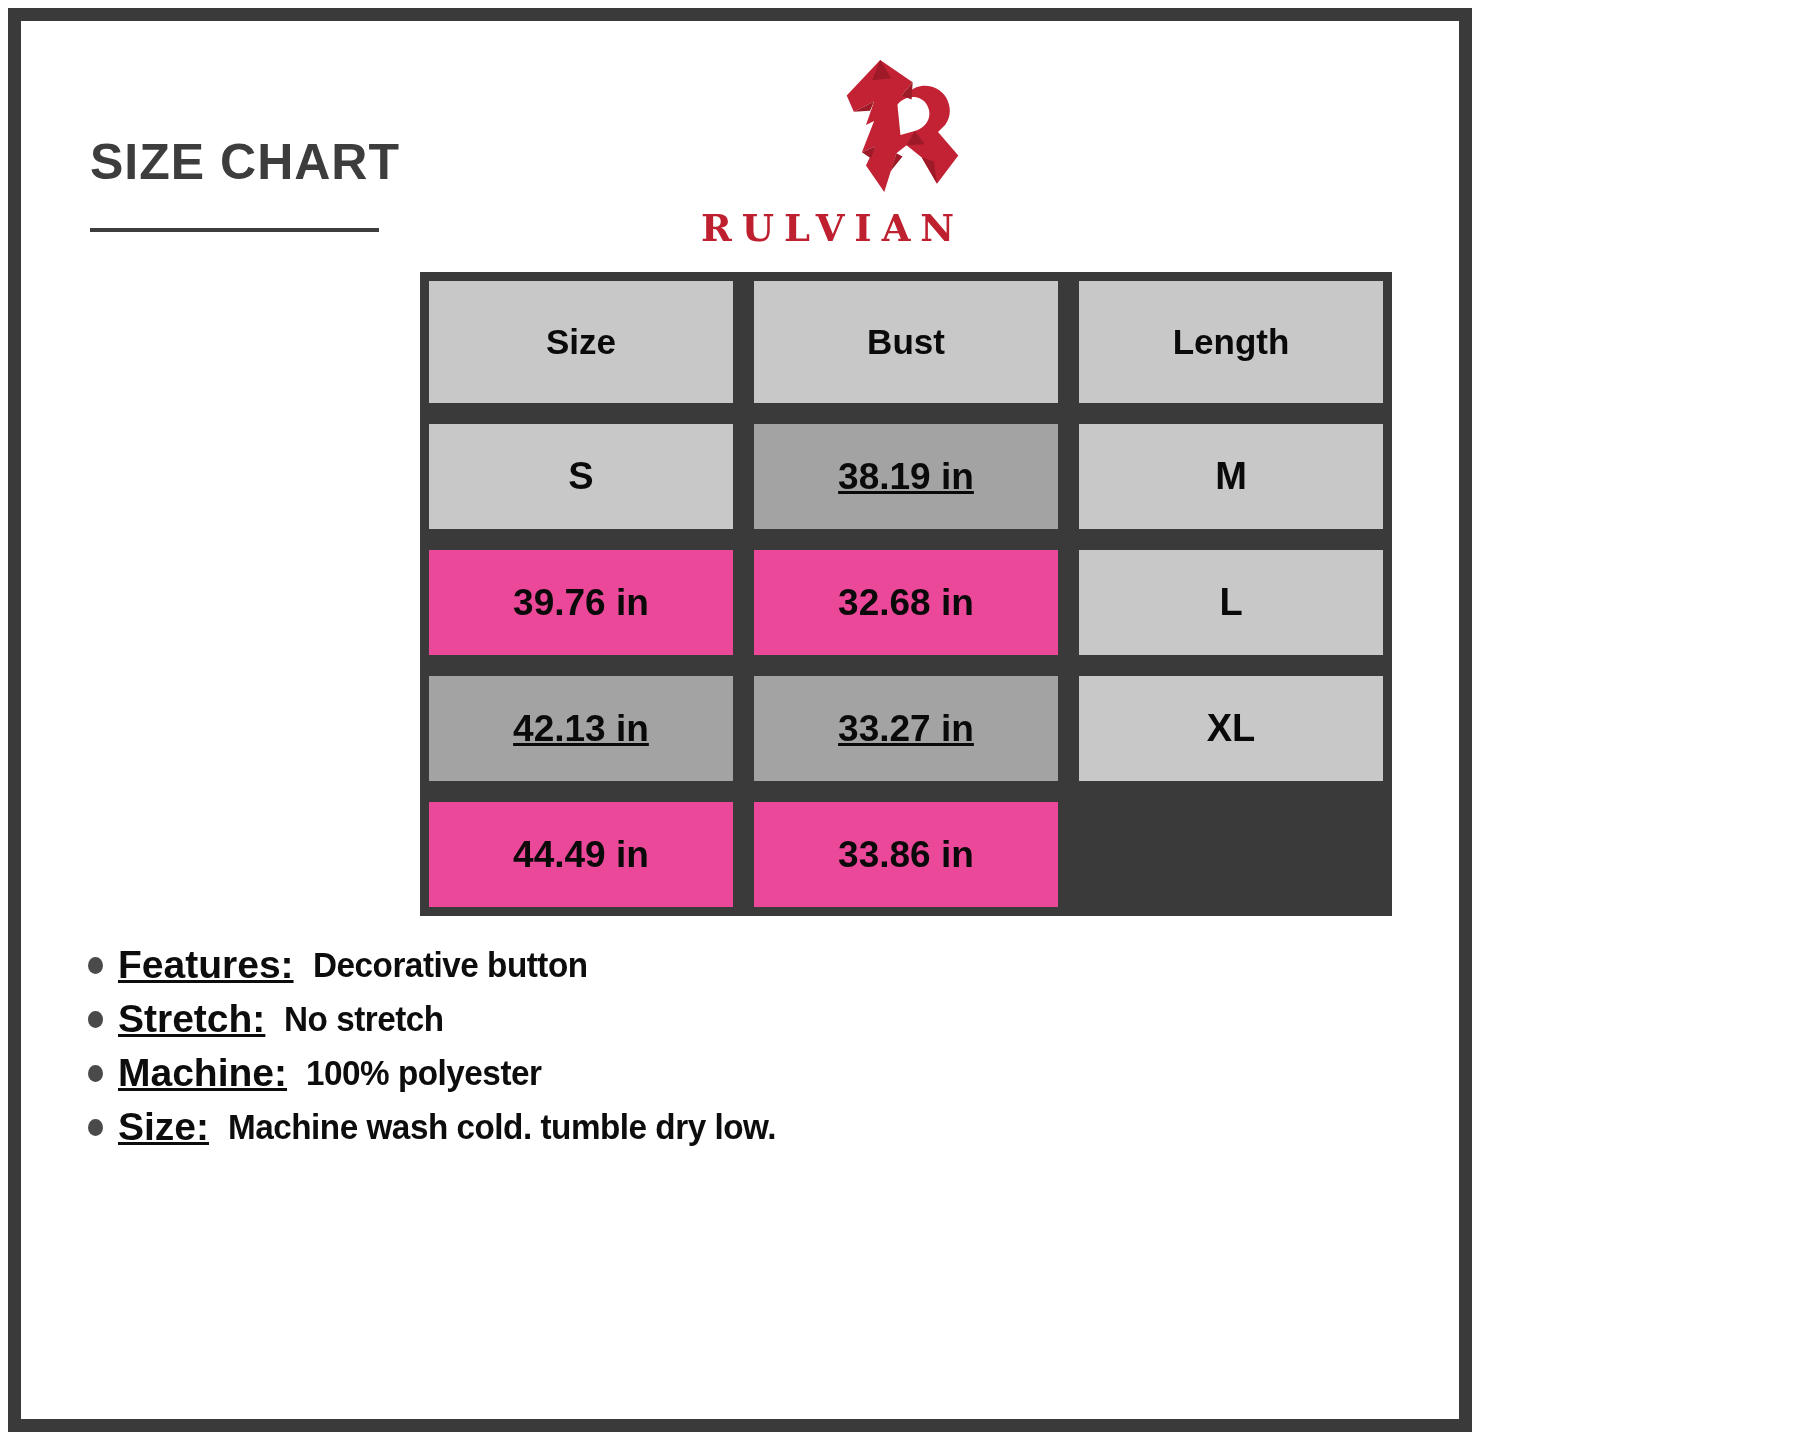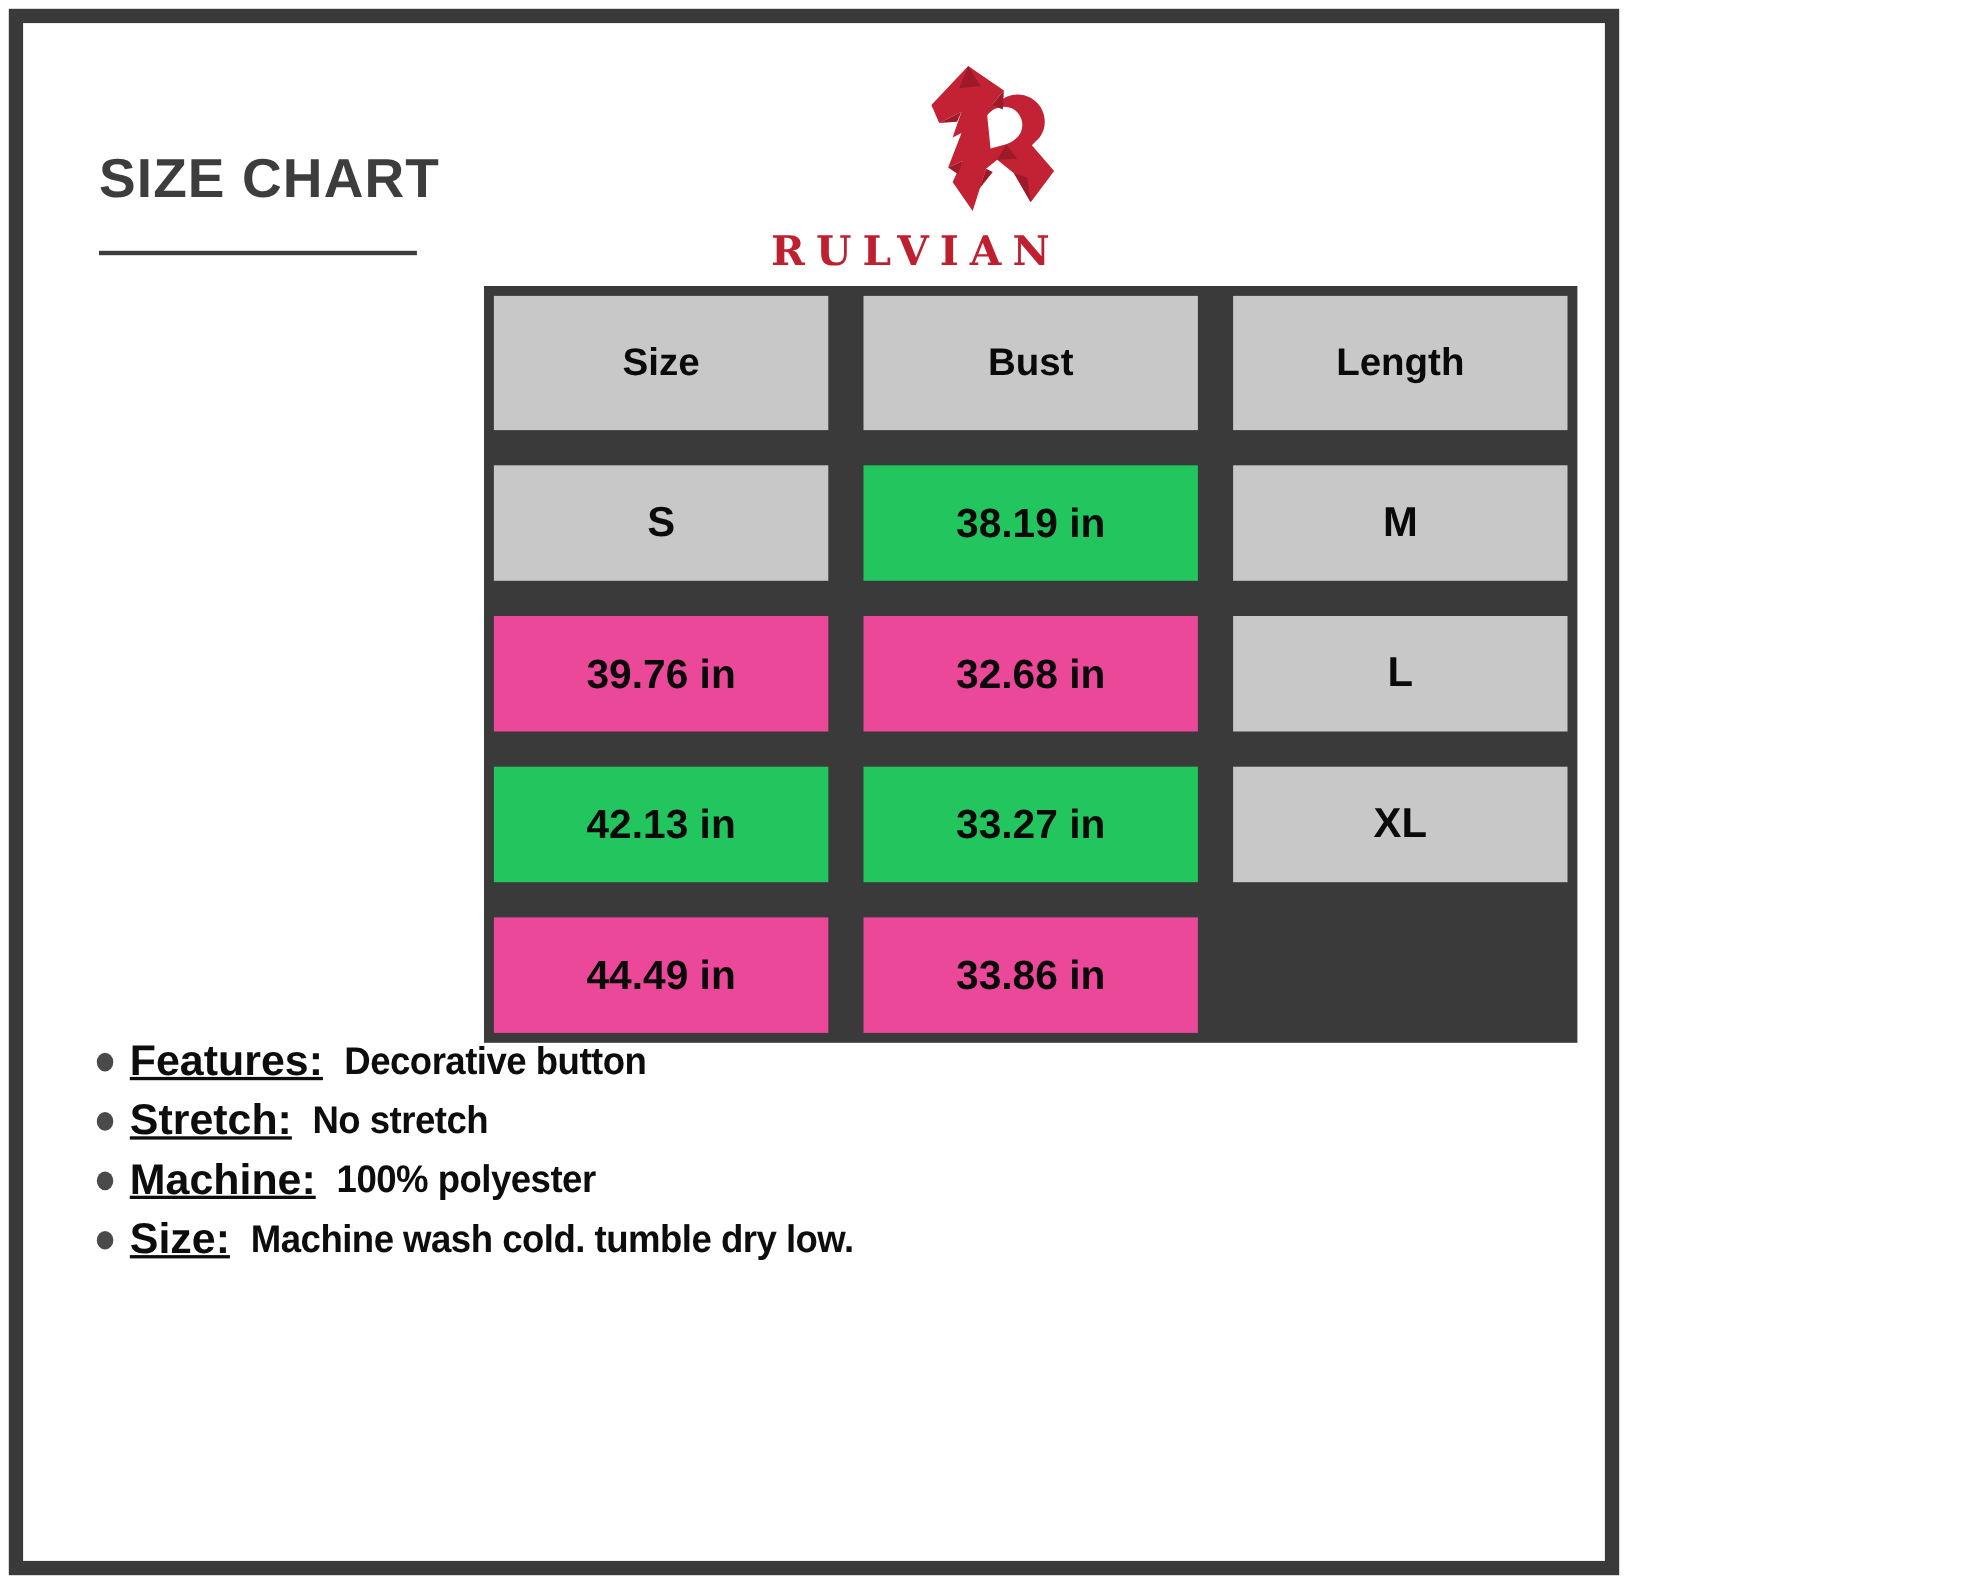--- a/index.html
+++ b/index.html
@@ -33,37 +33,36 @@
   }
   .brand-name{
     position:absolute;left:701px;top:206px;width:400px;
     text-align:left;
     font-family:"DejaVu Serif","Liberation Serif",serif;
     font-weight:bold;font-size:37px;letter-spacing:10px;
     color:#bf2030;white-space:nowrap;
   }
   
   .size-table{
-    position:absolute;left:420px;top:260px;
+    position:absolute;left:420px;top:272px;
     background:#3a3a3a;
     padding:9px;
     display:grid;
     grid-template-columns:304px 304px 304px;
     grid-template-rows:122px 105px 105px 105px 105px;
-    gap:32px;
-    margin-left:20px;
+    gap:21px;
   }
   .cell{
     display:flex;align-items:center;justify-content:center;
     font-weight:bold;color:#0a0a0a;
   }
   .cell.head{background:#c8c8c8;font-size:35px;}
   .cell.sizecol{background:#c8c8c8;font-size:38px;}
   .cell.data{font-size:37px;letter-spacing:0;}
-  .cell.row-even{background:#22c55e;}
+  .cell.row-even{background:#a3a3a3;text-decoration:underline;}
   .cell.row-odd{background:#ec4899;}
   
   .details{
     position:absolute;left:88px;top:938px;
   }
   .detail-row{
     display:flex;align-items:center;
     height:54px;
     white-space:nowrap;
   }

